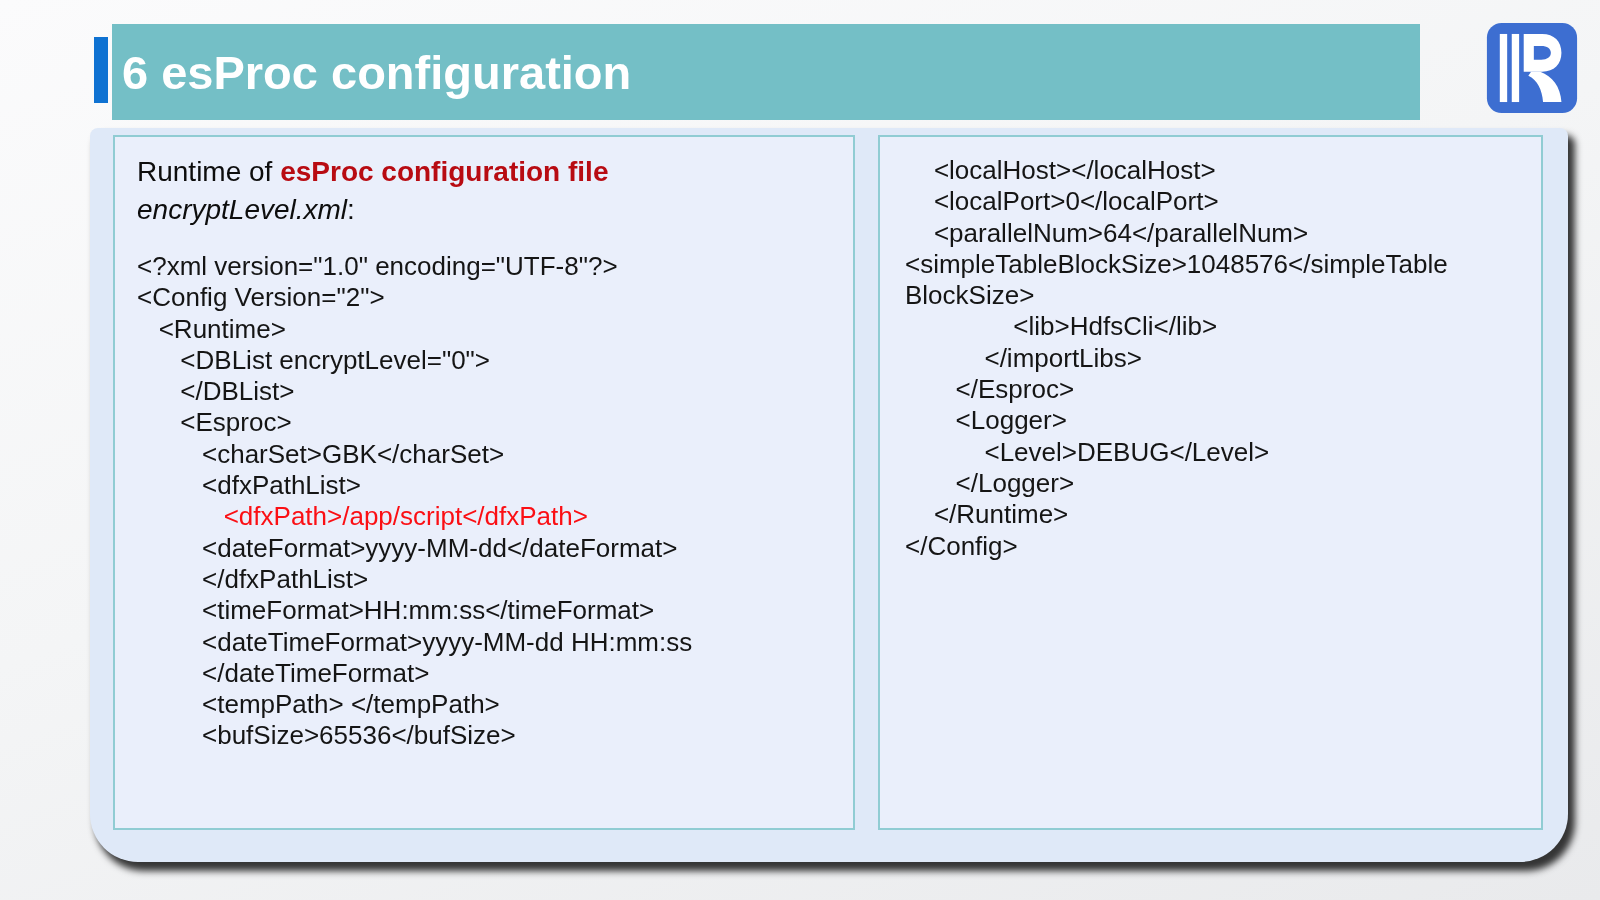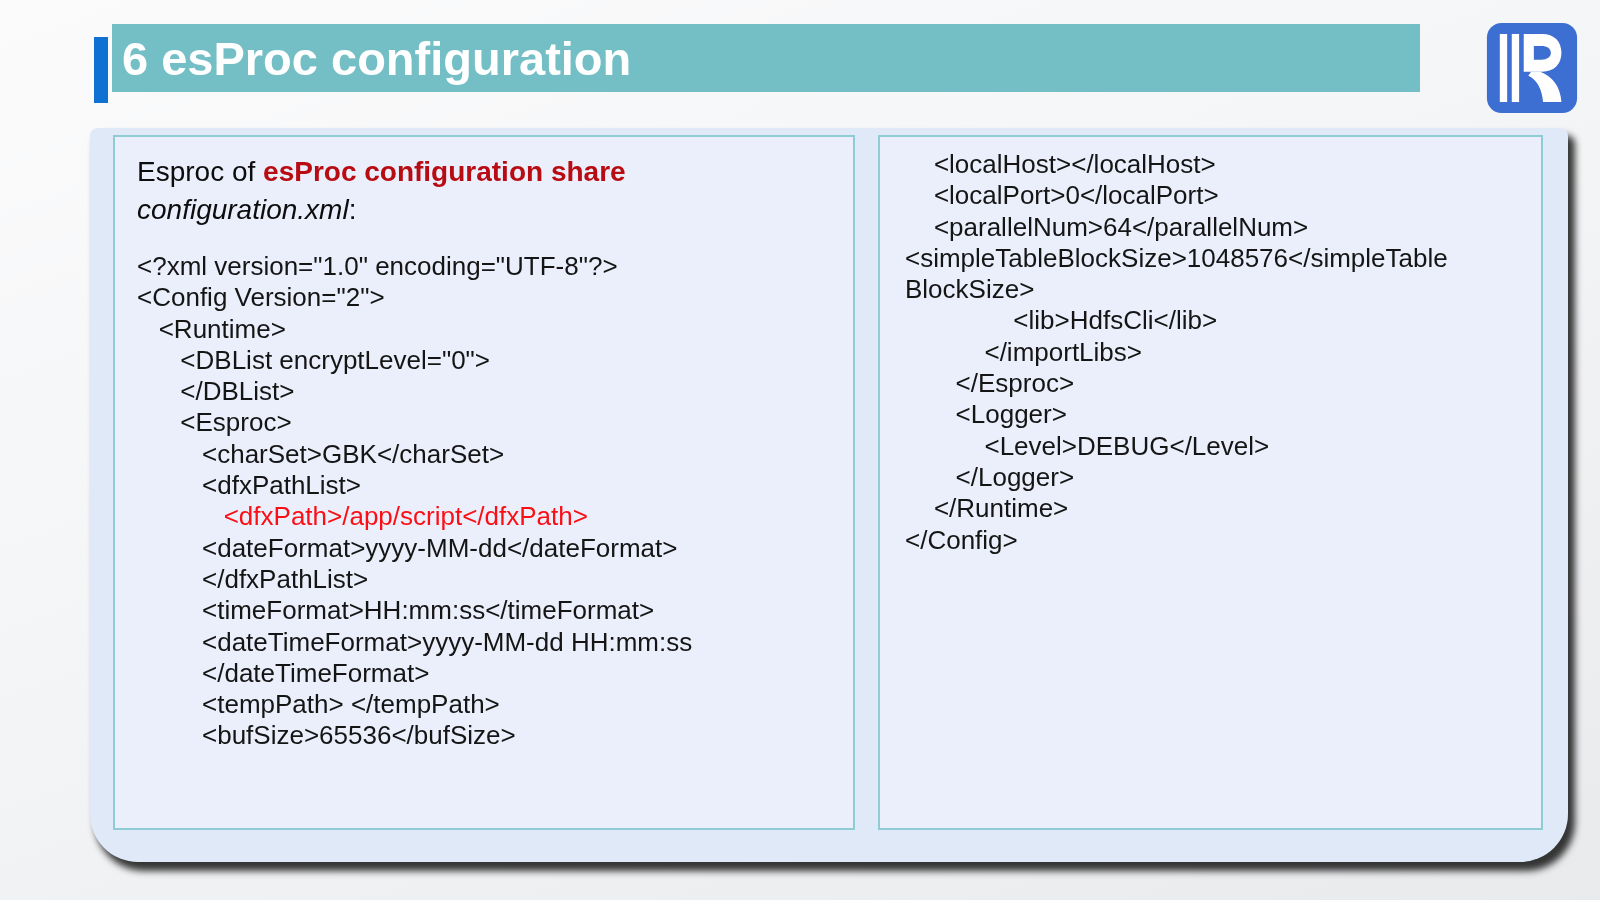--- a/index.html
+++ b/index.html
@@ -21,21 +21,21 @@
     position:relative;
   }
   .slide{position:absolute;inset:0;}
 
   
   .accent-bar{
     position:absolute;left:94px;top:37px;width:14px;height:66px;
     background:var(--accent-bar);
   }
   .header-bar{
-    position:absolute;left:112px;top:24px;width:1308px;height:68px;
+    position:absolute;left:112px;top:24px;width:1308px;height:96px;
     background:var(--header-bg);
     display:flex;align-items:center;
   }
   .header-title{
     color:#ffffff;font-size:47px;font-weight:700;
     padding-left:10px;letter-spacing:0px;white-space:nowrap;
   }
   .logo{
     position:absolute;left:1473px;top:22px;width:118px;height:92px;
   }
@@ -47,21 +47,21 @@
     background:var(--card-bg);
     border-radius:8px 8px 48px 48px;
     box-shadow:6px 8px 7px 1px rgba(0,0,0,0.78);
   }
   .panel{
     position:absolute;top:7px;height:695px;
     background:var(--panel-bg);
     border:2px solid var(--panel-border);
   }
   .panel-left{left:23px;width:742px;padding:16px 22px;}
-  .panel-right{left:788px;width:665px;padding:12px 25px;}
+  .panel-right{left:788px;width:665px;padding:18px 25px;}
 
   
   .intro{
     font-size:28px;line-height:38px;color:#0d0d0d;
     margin-bottom:22px;white-space:pre-wrap;
   }
   .intro .hl{color:var(--intro-highlight);font-weight:700;}
   .intro .file{font-style:italic;}
   .code{font-size:26px;color:var(--code-text);}
   .code-line{white-space:pre;line-height:31.3px;}
@@ -84,22 +84,22 @@
       <rect x="28" y="13" width="8" height="74" fill="#ffffff"></rect>
       <path fill="#ffffff" fill-rule="evenodd" d="M41,13 H61 C74,13 82,21 82,33.5 C82,46 74,54 61,54 H41 Z
            M52,26 H60 C66.5,26 70.5,28.8 70.5,33.5 C70.5,38.2 66.5,41 60,41 H52 Z"></path>
       <path fill="#ffffff" d="M49,54 H59 C72,59 81,70 82,87 H62 C61,74 56,63 46,58.5 Z"></path>
     </svg>
   </div>
 
   <div class="card">
 
     <div class="panel panel-left">
-      <div class="intro"><span>Esproc of </span><span class="hl">esProc configuration share</span>
-<span class="file">configuration.xml</span><span>:</span></div>
+      <div class="intro"><span>Runtime of </span><span class="hl">esProc configuration file</span>
+<span class="file">encryptLevel.xml</span><span>:</span></div>
       <div class="code">
           <div class="code-line">&lt;?xml version="1.0" encoding="UTF-8"?&gt;</div>
           <div class="code-line">&lt;Config Version="2"&gt;</div>
           <div class="code-line">   &lt;Runtime&gt;</div>
           <div class="code-line">      &lt;DBList encryptLevel="0"&gt;</div>
           <div class="code-line">      &lt;/DBList&gt;</div>
           <div class="code-line">      &lt;Esproc&gt;</div>
           <div class="code-line">         &lt;charSet&gt;GBK&lt;/charSet&gt;</div>
           <div class="code-line">         &lt;dfxPathList&gt;</div>
           <div class="code-line red">            &lt;dfxPath&gt;/app/script&lt;/dfxPath&gt;</div>

